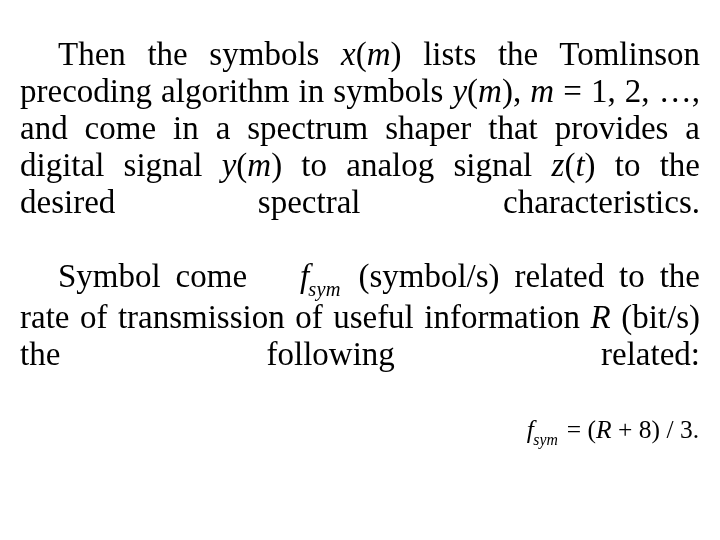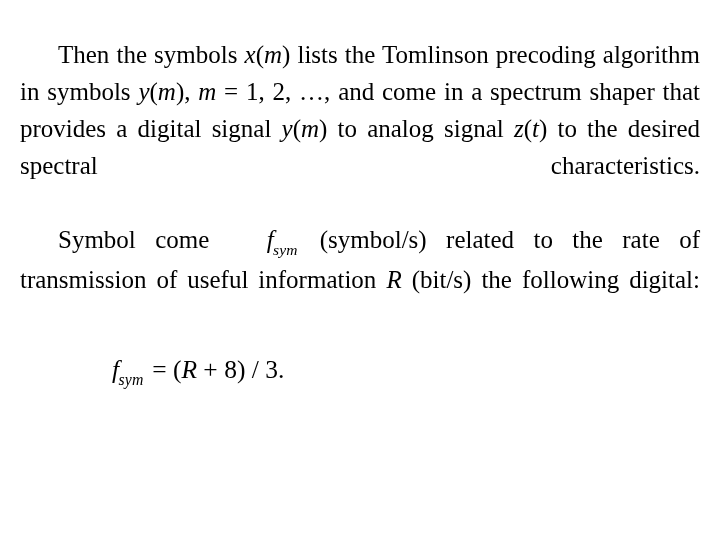--- a/index.html
+++ b/index.html
@@ -19,21 +19,21 @@
   #page {
     position: relative;
     width: 720px;
     height: 540px;
     background: #ffffff;
     box-sizing: border-box;
     padding: 36px 20px 0 20px;
   }
 
   .para {
-    font-size: 25px;
+    font-size: 33px;
     line-height: 37px;
     text-align: justify;
     text-justify: inter-word;
     text-indent: 38px;
     margin: 0;
     padding: 0;
     letter-spacing: 0px;
     word-spacing: 0px;
     -webkit-hyphens: none;
     hyphens: none;
@@ -42,23 +42,23 @@
   
   .para::after {
     content: "";
     display: inline-block;
     width: 100%;
   }
 
   .formula-line {
     font-size: 25.5px;
     line-height: 37px;
-    text-align: left;
+    text-align: right;
     text-indent: 38px;
-    margin: 16px;
+    margin: 1px;
     padding: 0;
     white-space: nowrap;
   }
 
   .var {
     font-style: italic;
   }
 
   .upright {
     font-style: normal;
@@ -85,17 +85,17 @@
   }
 </style>
 </head>
 <body>
 
 <div id="page">
 
   <p class="para"><span>Then the symbols </span><span class="var">x</span><span class="upright">(</span><span class="var">m</span><span>) lists the Tomlinson precoding algorithm in symbols </span><span class="var">y</span><span class="upright">(</span><span class="var">m</span><span>), </span><span class="var">m</span><span> = 1, 2, …, and come in a spectrum shaper that provides a digital signal </span><span class="var">y</span><span class="upright">(</span><span class="var">m</span><span>) to analog signal </span><span class="var">z</span><span class="upright">(</span><span class="var">t</span><span>) to the desired spectral characteristics.</span></p>
 
 
-  <p class="para"><span>Symbol come </span><span class="fsym"><span>f</span><span class="sub">sym</span></span><span> (symbol/s) related to the rate of transmission of useful information </span><span class="var">R</span><span> (bit/s) the following digital:</span></p>
+  <p class="para"><span>Symbol come </span><span class="fsym"><span>f</span><span class="sub">sym</span></span><span> (symbol/s) related to the rate of transmission of useful information </span><span class="var">R</span><span> (bit/s) the following related:</span></p>
 
   <div class="formula-line"><span class="fsym"><span>f</span><span class="sub">sym</span></span><span class="nbsp-gap"></span><span>=</span>&nbsp;<span class="upright">(</span><span class="var">R</span>&nbsp;<span>+</span>&nbsp;<span>8</span><span class="upright">)</span>&nbsp;<span>/</span>&nbsp;<span>3</span><span>.</span></div>
 
 </div>
 
 </body></html>

